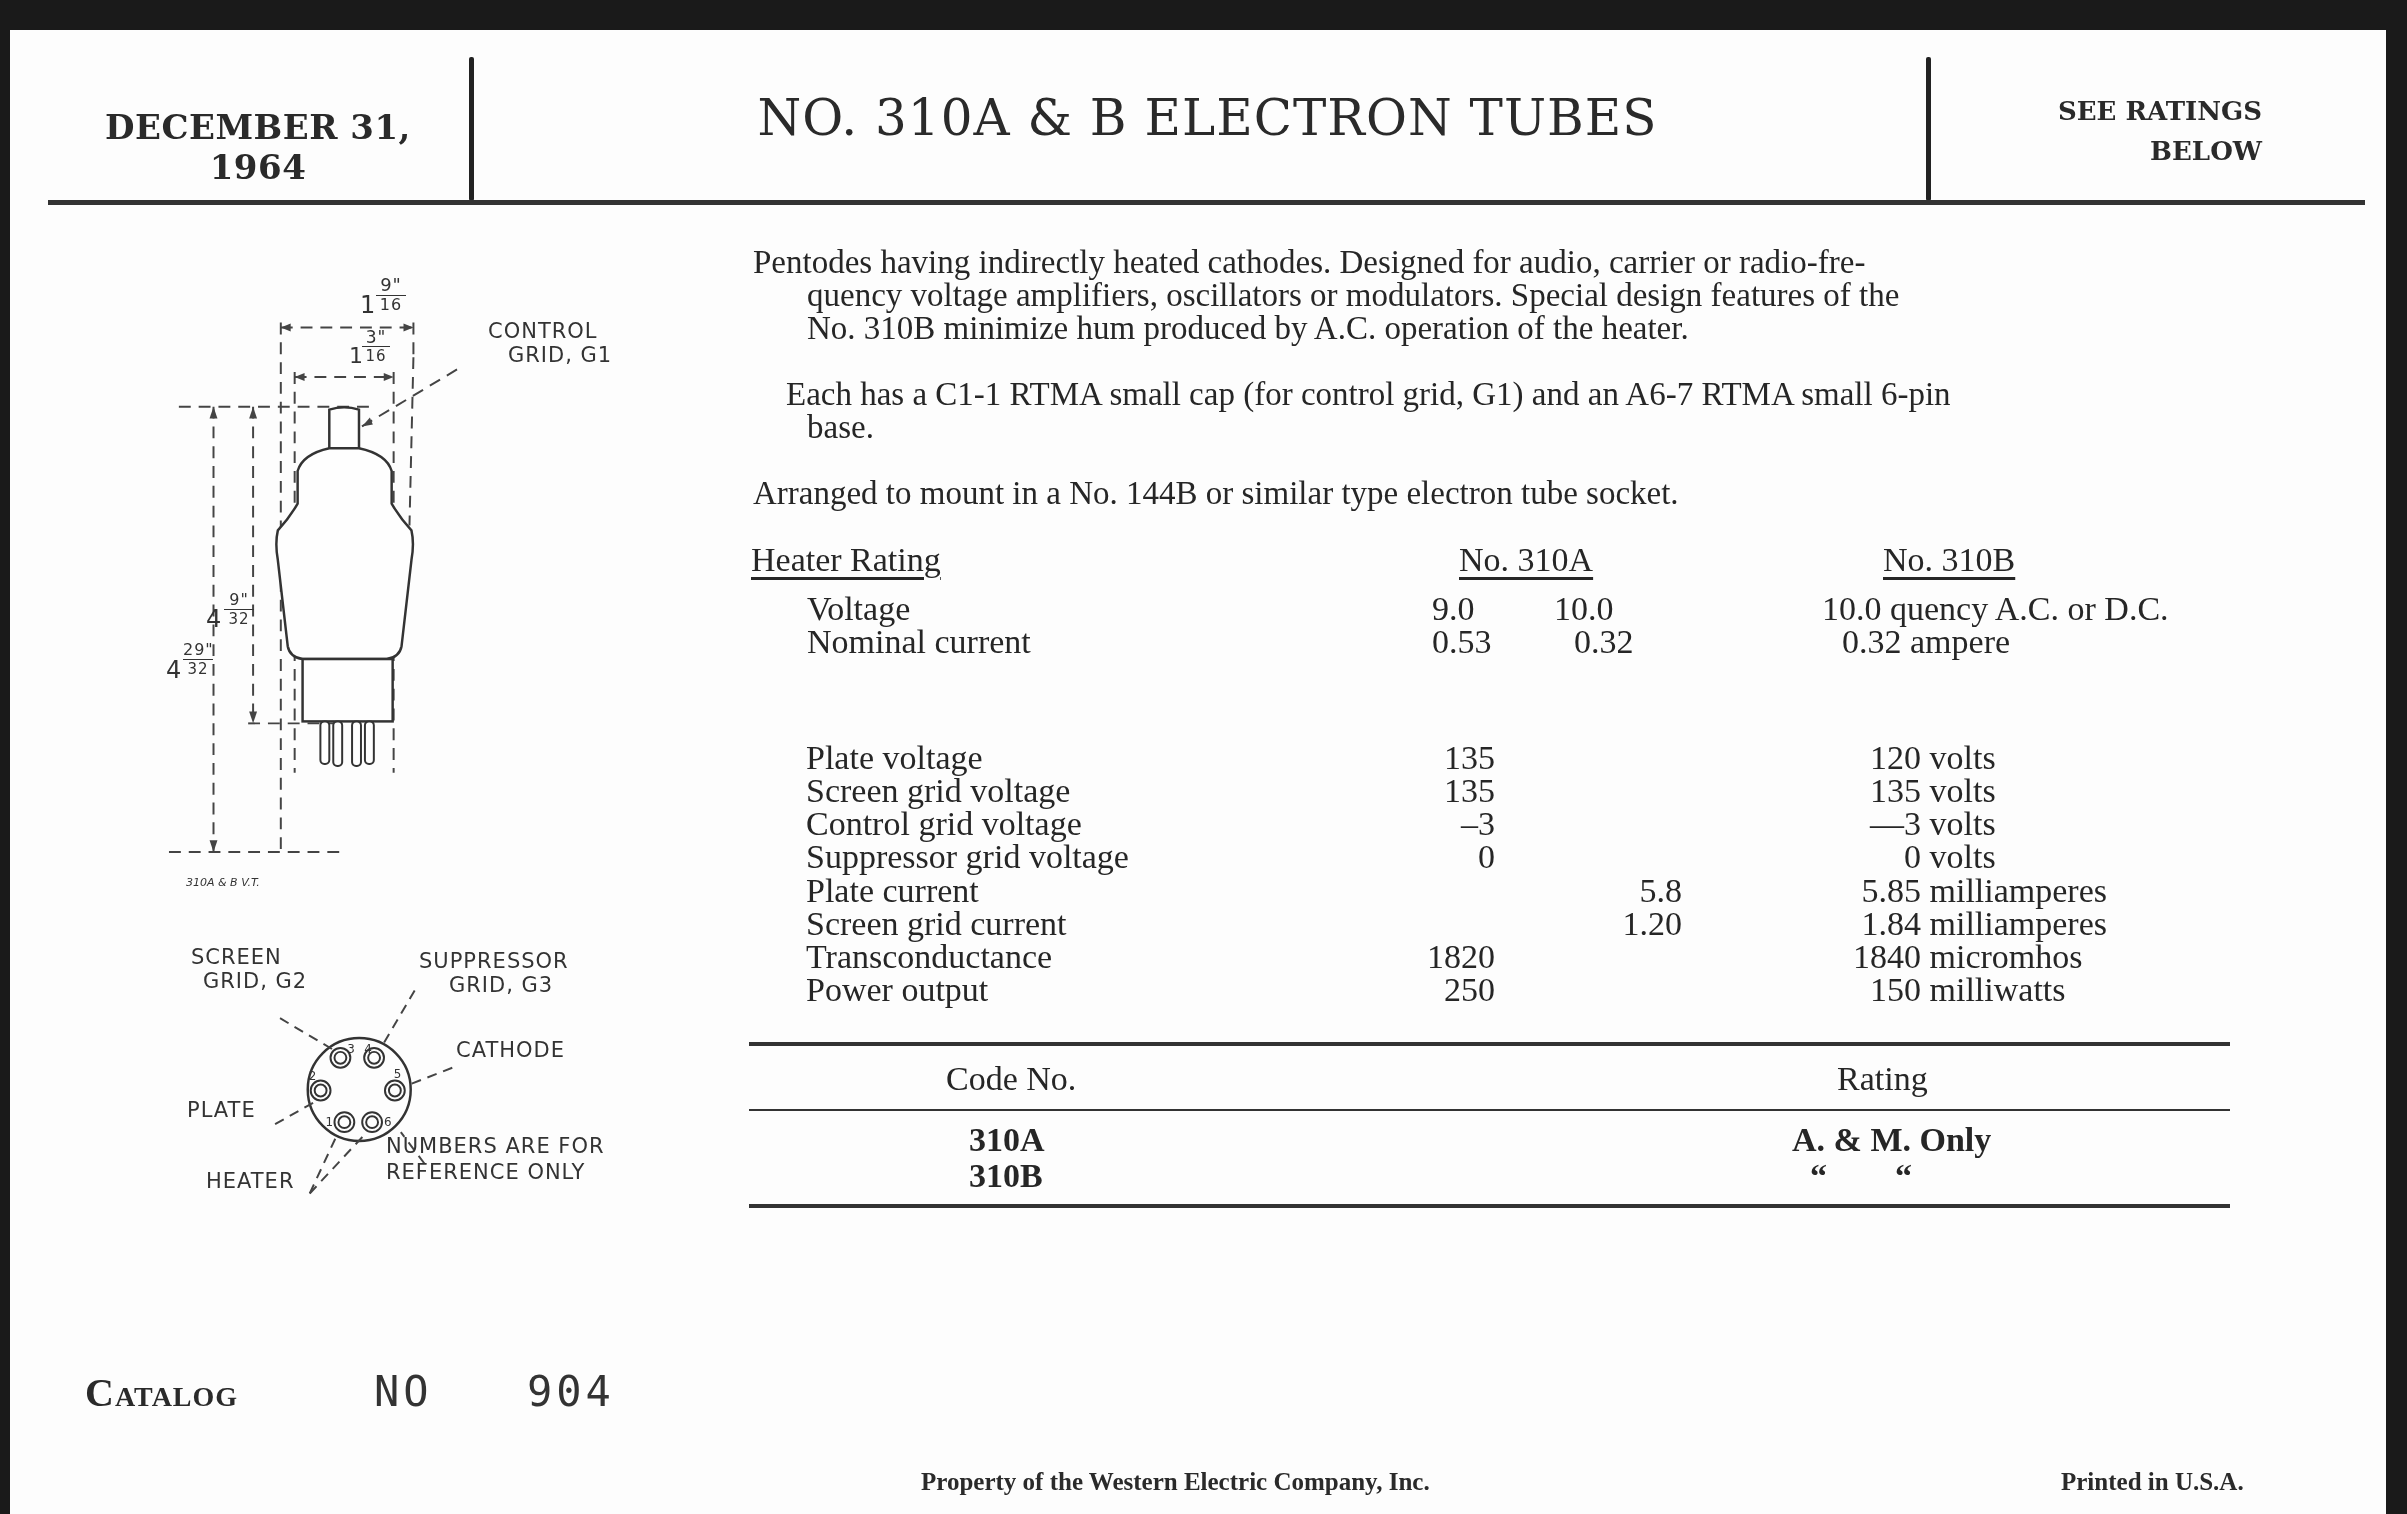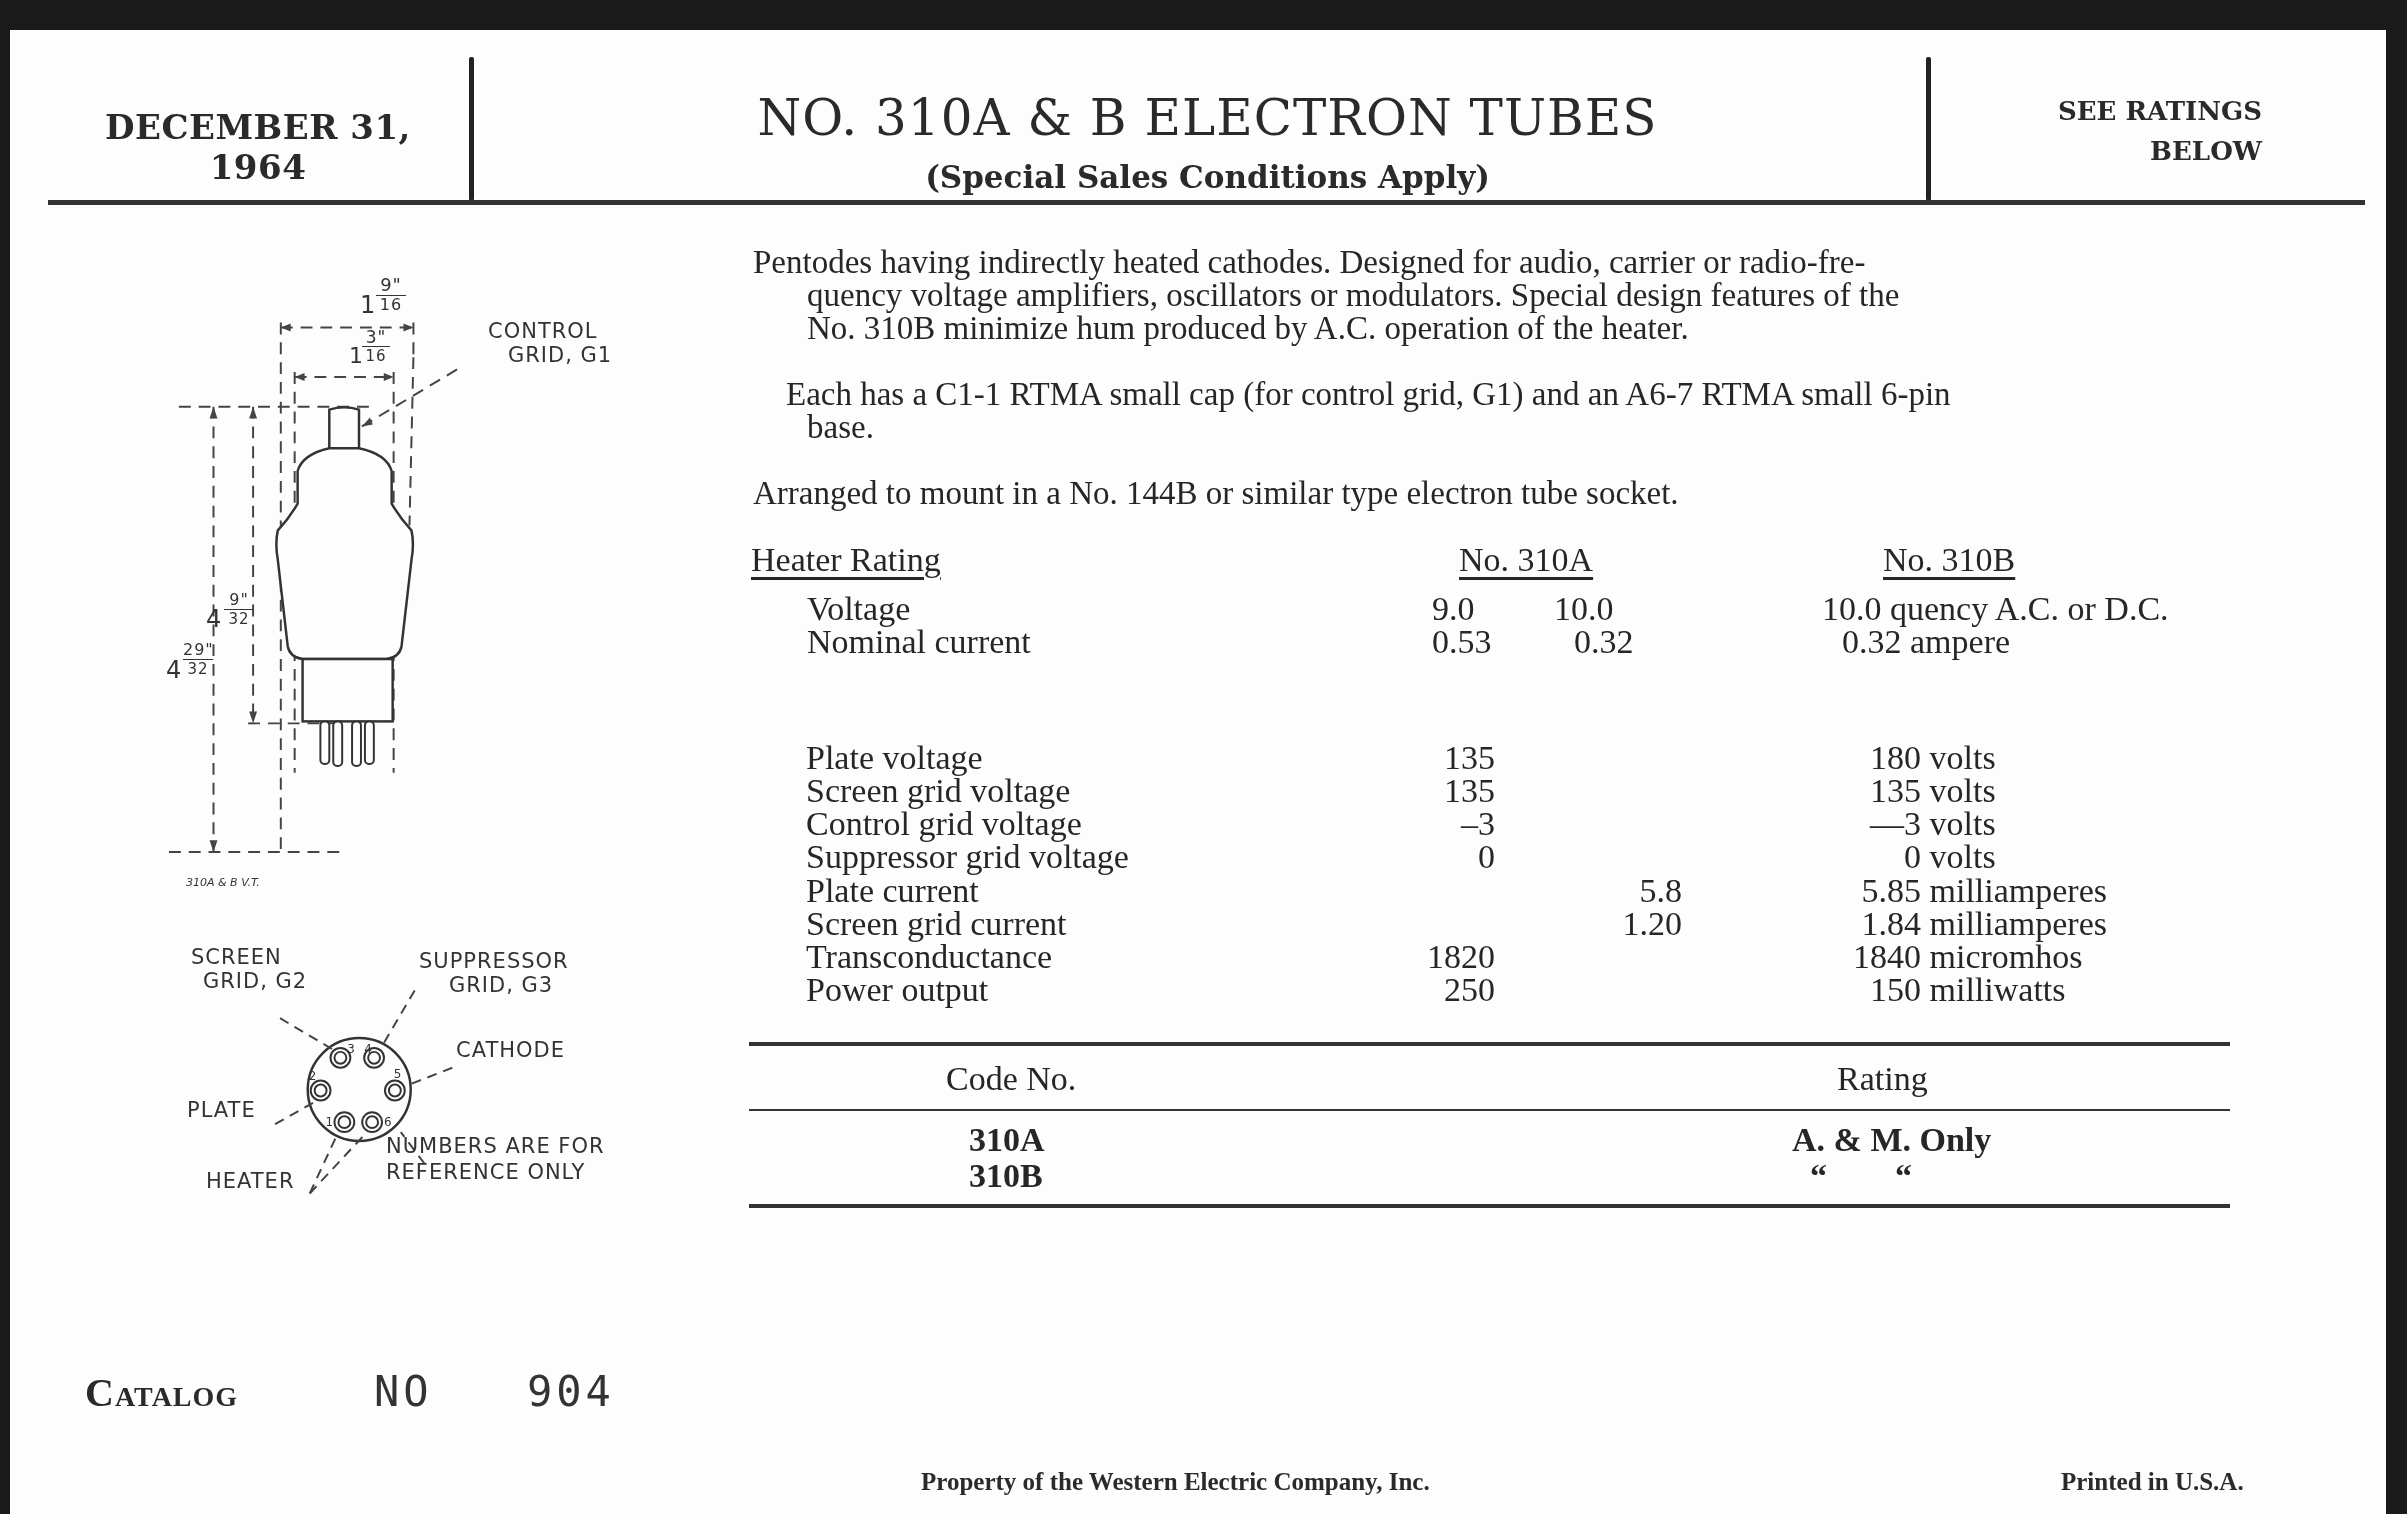--- a/index.html
+++ b/index.html
@@ -29,21 +29,20 @@
   .foot { font-family: "Liberation Serif", serif; font-size: 25px; font-weight: bold; color: #2a2a2a; }
 </style>
 </head>
 <body>
 
 <div class="paper">
 
   <div class="abs hdr-date">DECEMBER 31, 1964</div>
   <div class="abs vline" style="left:459px; top:27px; height:144px;"></div>
   <div class="abs hdr-title">NO. 310A &amp; B ELECTRON TUBES</div>
-  <div class="abs hdr-sub">(Special Sales Conditions Apply)</div>
   <div class="abs vline" style="left:1916px; top:27px; height:144px;"></div>
   <div class="abs hdr-right">
     <div>SEE RATINGS</div>
     <div>BELOW</div>
   </div>
   <div class="abs hline" style="left:38px; top:170px; width:2317px;"></div>
 
   <svg class="abs" style="left:149px; top:248px;" width="495" height="673" viewBox="0 0 500 680">
     <g stroke="#444" stroke-width="2" fill="none" stroke-dasharray="12 8">
       <line x1="123" y1="45" x2="123" y2="580"></line>
@@ -177,21 +176,21 @@
   <div class="abs num" style="left:1812px; top:560px;">10.0 quency A.C. or D.C.</div>
 
   <div class="abs row-label" style="left:797px; top:593px;">Nominal current</div>
   <div class="abs num" style="left:1422px; top:593px;">0.53</div>
   <div class="abs num" style="left:1564px; top:593px;">0.32</div>
   <div class="abs num" style="left:1832px; top:593px;">0.32 ampere</div>
 
   <div id="op-rows">
       <div class="abs row-label" style="left: 796px; top: 709px;">Plate voltage</div>
       <div class="abs num" style="left: 1376px; width: 109px; top: 709px; text-align: right;">135</div>
-      <div class="abs num" style="left: 1782px; top: 709px; width: 356px;"><span style="display: inline-block; width: 129px; text-align: right;">180</span><span> volts</span></div>
+      <div class="abs num" style="left: 1782px; top: 709px; width: 356px;"><span style="display: inline-block; width: 129px; text-align: right;">120</span><span> volts</span></div>
       <div class="abs row-label" style="left: 796px; top: 742px;">Screen grid voltage</div>
       <div class="abs num" style="left: 1376px; width: 109px; top: 742px; text-align: right;">135</div>
       <div class="abs num" style="left: 1782px; top: 742px; width: 356px;"><span style="display: inline-block; width: 129px; text-align: right;">135</span><span> volts</span></div>
       <div class="abs row-label" style="left: 796px; top: 775px;">Control grid voltage</div>
       <div class="abs num" style="left: 1376px; width: 109px; top: 775px; text-align: right;">–3</div>
       <div class="abs num" style="left: 1782px; top: 775px; width: 356px;"><span style="display: inline-block; width: 129px; text-align: right;">—3</span><span> volts</span></div>
       <div class="abs row-label" style="left: 796px; top: 808px;">Suppressor grid voltage</div>
       <div class="abs num" style="left: 1376px; width: 109px; top: 808px; text-align: right;">0</div>
       <div class="abs num" style="left: 1782px; top: 808px; width: 356px;"><span style="display: inline-block; width: 129px; text-align: right;">0</span><span> volts</span></div>
       <div class="abs row-label" style="left: 796px; top: 842px;">Plate current</div>

